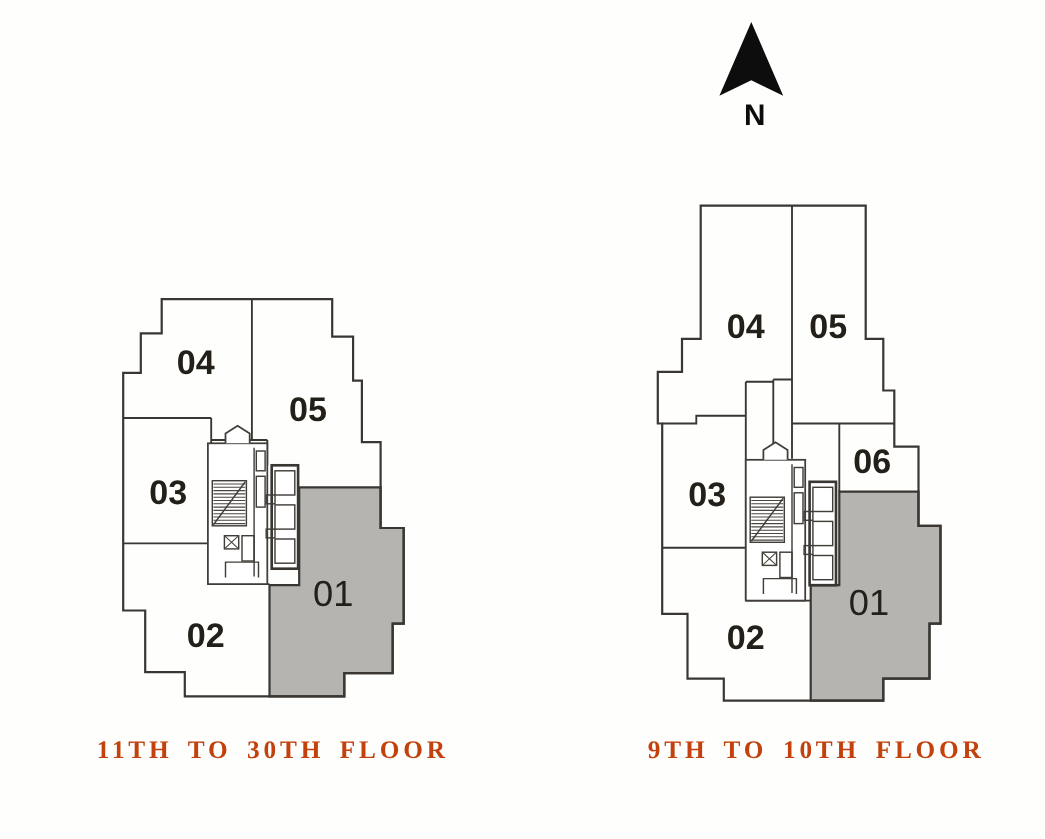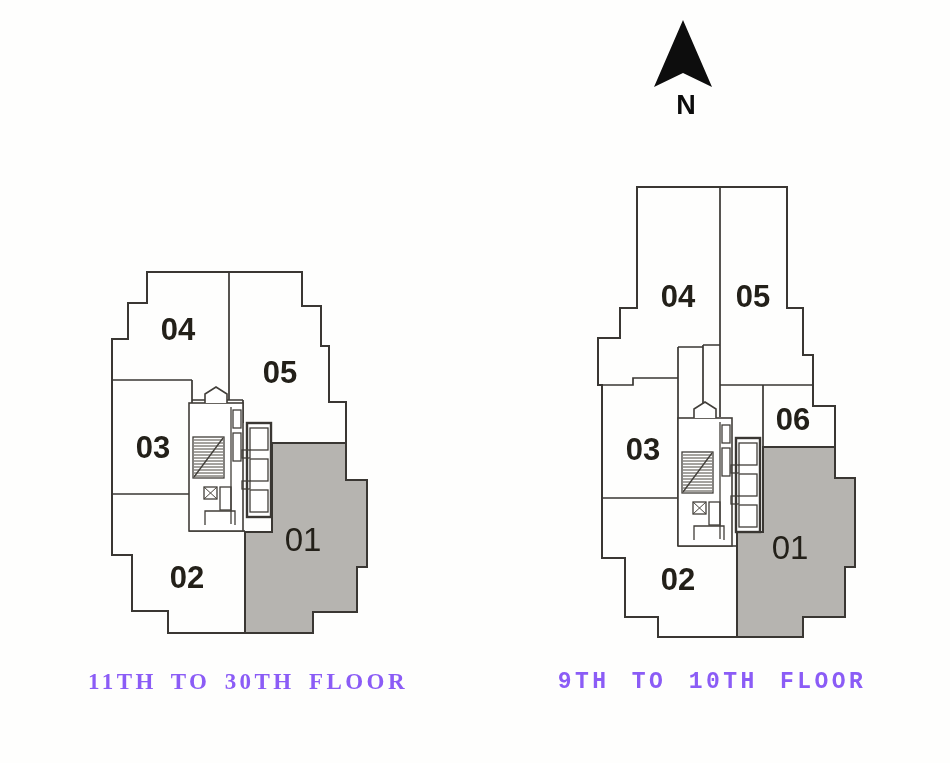--- a/index.html
+++ b/index.html
@@ -21,26 +21,26 @@
     text-anchor:middle;
   }
   .unit-label-hl{font-weight:400;font-size:33px;}
   .compass-n{
     font-family:"Liberation Sans", sans-serif;
     font-size:27px;font-weight:600;fill:#0c0c0c;text-anchor:middle;
   }
   .caption{
     position:absolute;top:669px;height:34px;
     font-family:"Liberation Serif", serif;
-    font-size:23px;font-weight:600;color:#8b5cf6;
+    font-size:23px;font-weight:600;color:#c2410c;
     letter-spacing:0.15em;word-spacing:0.22em;
     text-align:center;white-space:nowrap;
   }
   .caption-left{left:64px;width:368px;}
-  .caption-right{left:526px;width:372px;font-family:Liberation Mono, monospace;}
+  .caption-right{left:556px;width:372px;}
 </style>
 </head>
 <body>
 
 <div class="stage">
   <svg width="950" height="763" viewBox="0 0 950 763">
 
     <defs>
 
       <g id="core-group">

